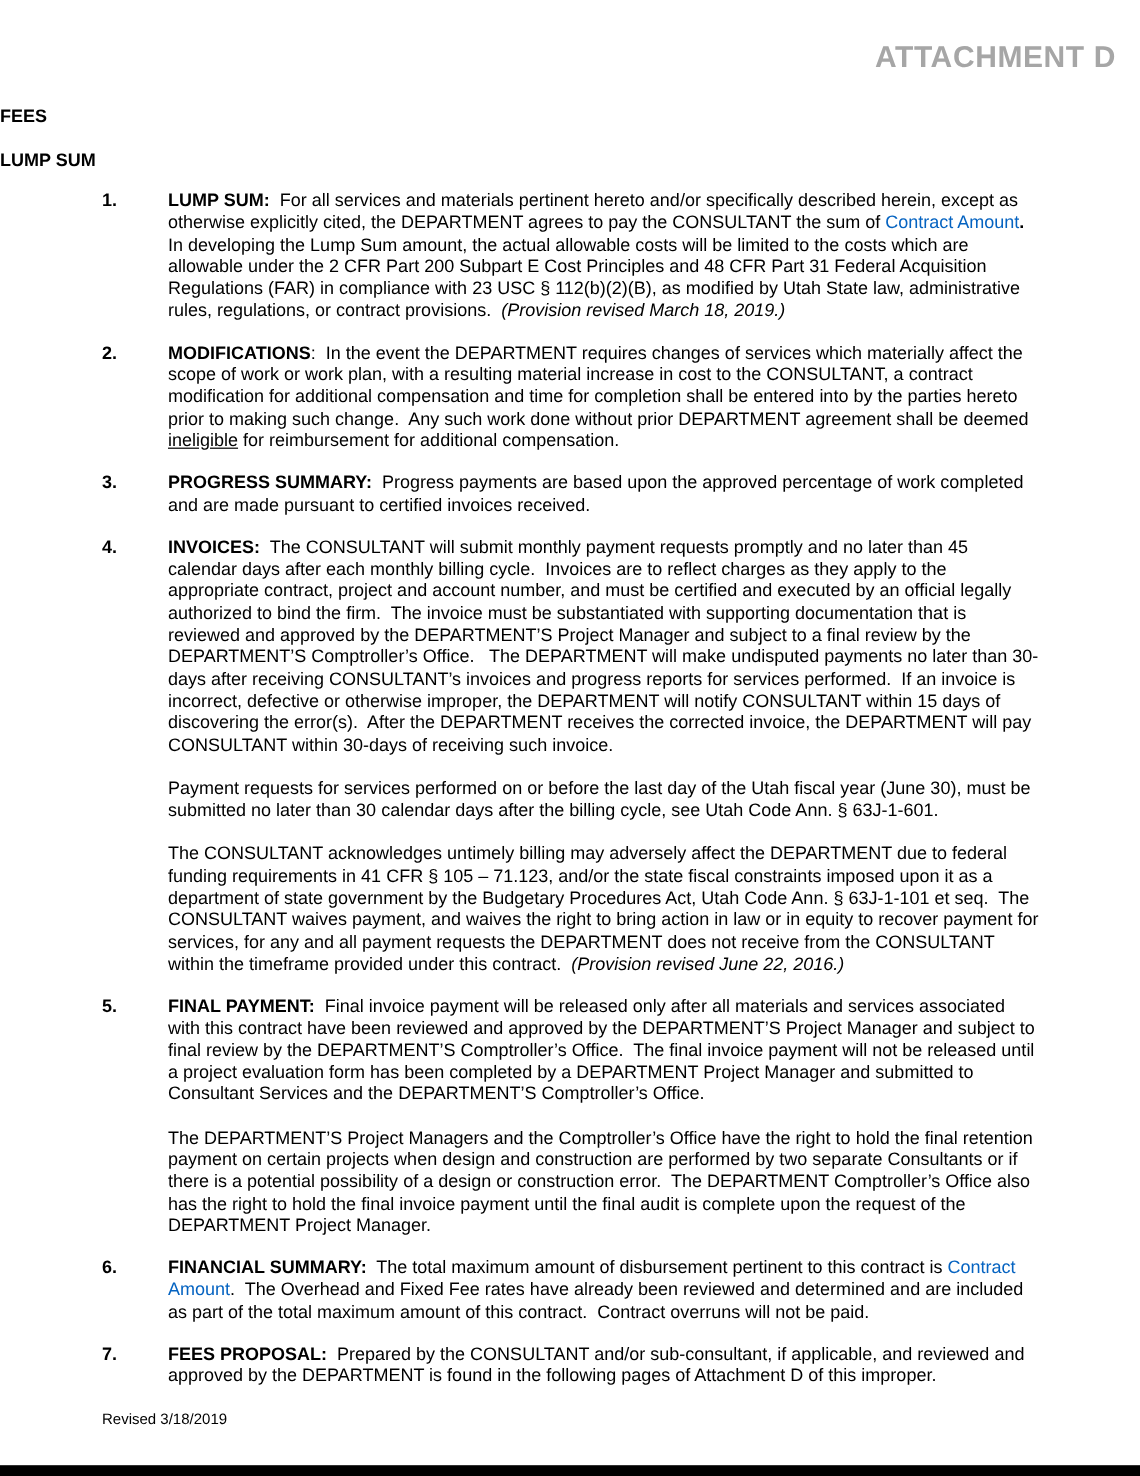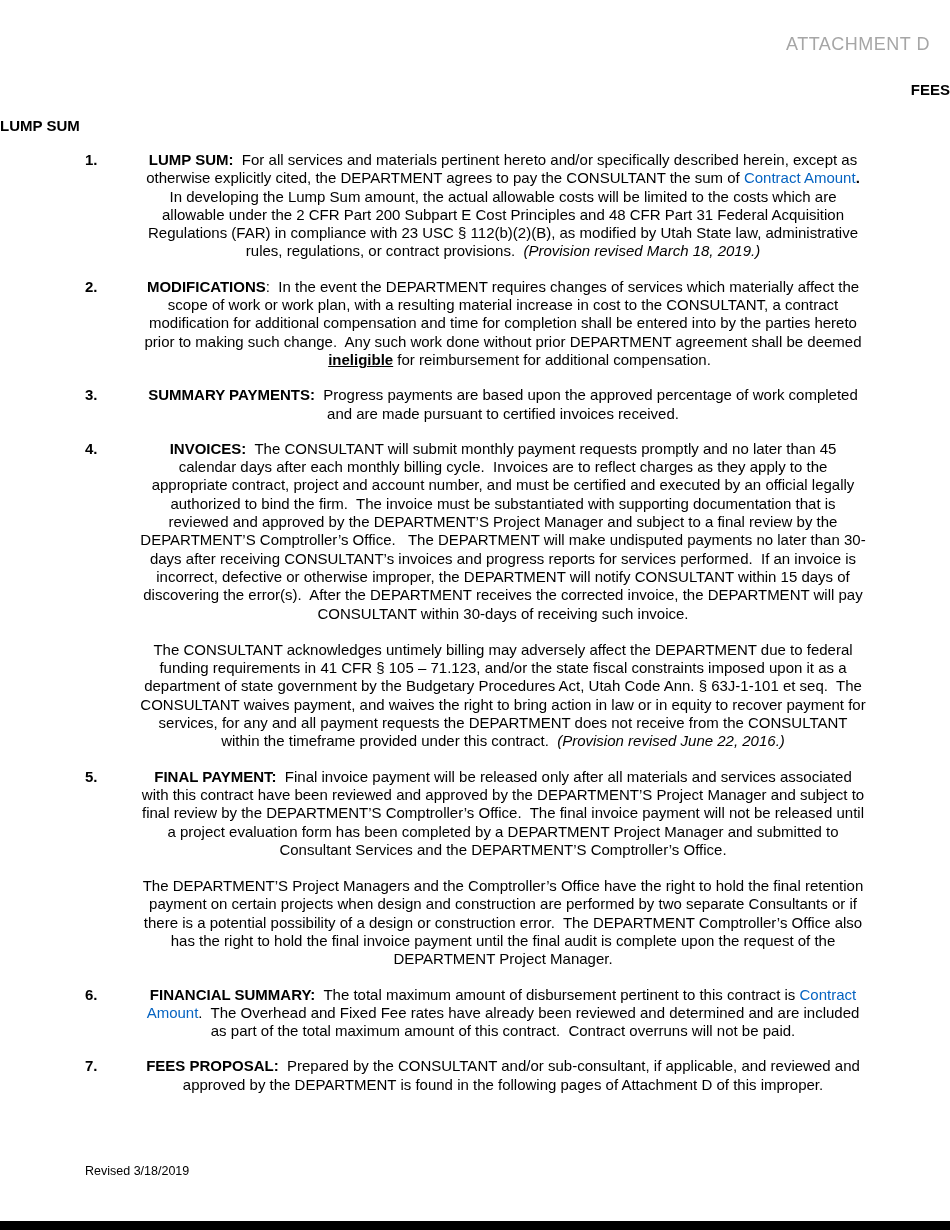--- a/index.html
+++ b/index.html
@@ -11,27 +11,27 @@
     width: 950px;
     height: 1230px;
     position: relative;
     font-family: "Liberation Sans", sans-serif;
     color: #000000;
     overflow: hidden;
   }
   .attachment-label {
     text-align: right;
     padding: 34px 20px 0 0;
-    font-weight: normal;
-    font-size: 18px;
+    font-weight: bold;
+    font-size: 25px;
     letter-spacing: 0.5px;
     color: var(--muted-gray, #a6a6a6);
   }
   .doc-title {
-    text-align: right;
+    text-align: left;
     font-weight: bold;
     font-size: 15px;
     margin-top: 26px;
   }
   .doc-subtitle {
     text-align: left;
     font-weight: bold;
     font-size: 15px;
     margin-top: 19px;
   }
@@ -51,32 +51,32 @@
     width: 55px;
     flex: 0 0 55px;
     font-weight: bold;
   }
   .sec-body {
     flex: 1 1 auto;
   }
   .para {
     margin: 0 0 18px 0;
     white-space: pre-wrap;
-    text-align: center;
+    text-align: left;
   }
   .para:last-child { margin-bottom: 0; }
   .run-normal { }
   .run-bold { font-weight: bold; }
   .run-italic { font-style: italic; }
-  .run-boldunderline { font-weight: bold; text-decoration: underline; margin-left: 33px; }
+  .run-boldunderline { font-weight: normal; text-decoration: underline; }
   .run-link { color: var(--link-color, #0563c1); }
   .footer-note {
     position: absolute;
     left: 85px;
-    bottom: 52px;
+    bottom: 40px;
     font-size: 12.5px;
   }
   .bottom-edge {
     position: absolute;
     left: 0;
     bottom: 0;
     width: 100%;
     height: 9px;
     background: #000000;
   }
@@ -100,27 +100,28 @@
       </div>
       <div class="section">
         <div class="sec-num">2.</div>
         <div class="sec-body">
           <p class="para"><span class="run-bold">MODIFICATIONS</span><span class="run-normal">:  In the event the DEPARTMENT requires changes of services which materially affect the scope of work or work plan, with a resulting material increase in cost to the CONSULTANT, a contract modification for additional compensation and time for completion shall be entered into by the parties hereto prior to making such change.  Any such work done without prior DEPARTMENT agreement shall be deemed </span><span class="run-boldunderline">ineligible</span><span class="run-normal"> for reimbursement for additional compensation.</span></p>
         </div>
       </div>
       <div class="section">
         <div class="sec-num">3.</div>
         <div class="sec-body">
-          <p class="para"><span class="run-bold">SUMMARY PAYMENTS:</span><span class="run-normal">  Progress payments are based upon the approved percentage of work completed and are made pursuant to certified invoices received.</span></p>
+          <p class="para"><span class="run-bold">PROGRESS SUMMARY:</span><span class="run-normal">  Progress payments are based upon the approved percentage of work completed and are made pursuant to certified invoices received.</span></p>
         </div>
       </div>
       <div class="section">
         <div class="sec-num">4.</div>
         <div class="sec-body">
           <p class="para"><span class="run-bold">INVOICES:</span><span class="run-normal">  The CONSULTANT will submit monthly payment requests promptly and no later than 45 calendar days after each monthly billing cycle.  Invoices are to reflect charges as they apply to the appropriate contract, project and account number, and must be certified and executed by an official legally authorized to bind the firm.  The invoice must be substantiated with supporting documentation that is reviewed and approved by the DEPARTMENT’S Project Manager and subject to a final review by the DEPARTMENT’S Comptroller’s Office.   The DEPARTMENT will make undisputed payments no later than 30-days after receiving CONSULTANT’s invoices and progress reports for services performed.  If an invoice is incorrect, defective or otherwise improper, the DEPARTMENT will notify CONSULTANT within 15 days of discovering the error(s).  After the DEPARTMENT receives the corrected invoice, the DEPARTMENT will pay CONSULTANT within 30-days of receiving such invoice.</span></p>
+          <p class="para"><span class="run-normal">Payment requests for services performed on or before the last day of the Utah fiscal year (June 30), must be submitted no later than 30 calendar days after the billing cycle, see Utah Code Ann. § 63J-1-601.</span></p>
           <p class="para"><span class="run-normal">The CONSULTANT acknowledges untimely billing may adversely affect the DEPARTMENT due to federal funding requirements in 41 CFR § 105 – 71.123, and/or the state fiscal constraints imposed upon it as a department of state government by the Budgetary Procedures Act, Utah Code Ann. § 63J-1-101 et seq.  The CONSULTANT waives payment, and waives the right to bring action in law or in equity to recover payment for services, for any and all payment requests the DEPARTMENT does not receive from the CONSULTANT within the timeframe provided under this contract.  </span><span class="run-italic">(Provision revised June 22, 2016.)</span></p>
         </div>
       </div>
       <div class="section">
         <div class="sec-num">5.</div>
         <div class="sec-body">
           <p class="para"><span class="run-bold">FINAL PAYMENT:</span><span class="run-normal">  Final invoice payment will be released only after all materials and services associated with this contract have been reviewed and approved by the DEPARTMENT’S Project Manager and subject to final review by the DEPARTMENT’S Comptroller’s Office.  The final invoice payment will not be released until a project evaluation form has been completed by a DEPARTMENT Project Manager and submitted to Consultant Services and the DEPARTMENT’S Comptroller’s Office.</span></p>
           <p class="para"><span class="run-normal">The DEPARTMENT’S Project Managers and the Comptroller’s Office have the right to hold the final retention payment on certain projects when design and construction are performed by two separate Consultants or if there is a potential possibility of a design or construction error.  The DEPARTMENT Comptroller’s Office also has the right to hold the final invoice payment until the final audit is complete upon the request of the DEPARTMENT Project Manager.</span></p>
         </div>
       </div>

